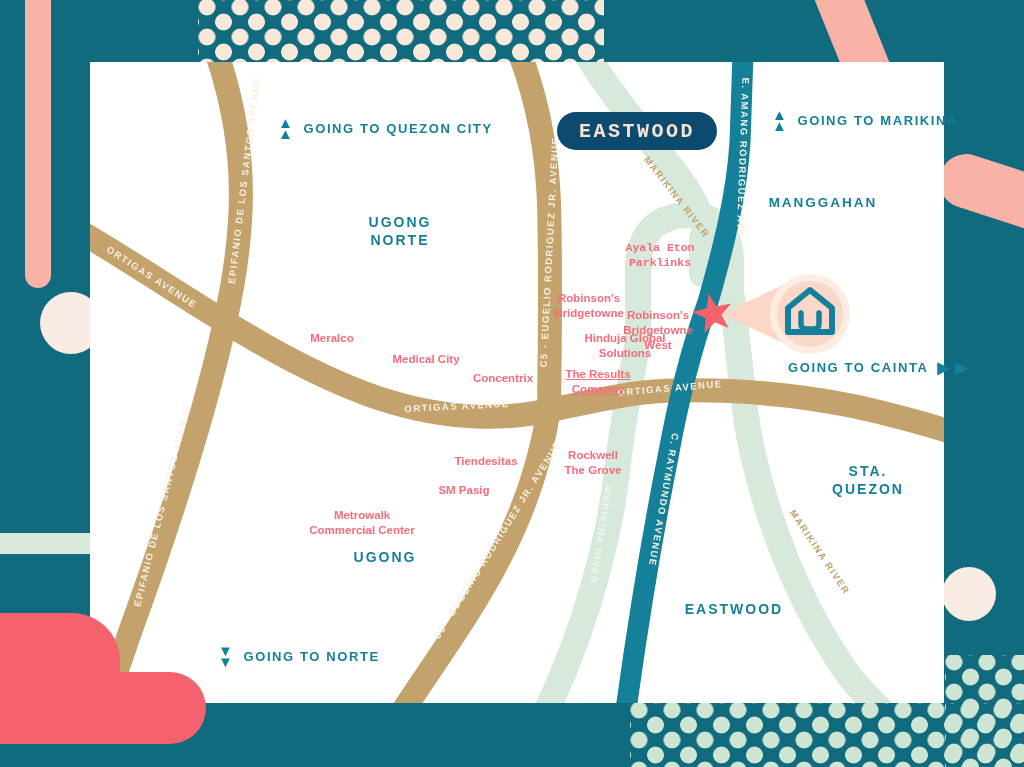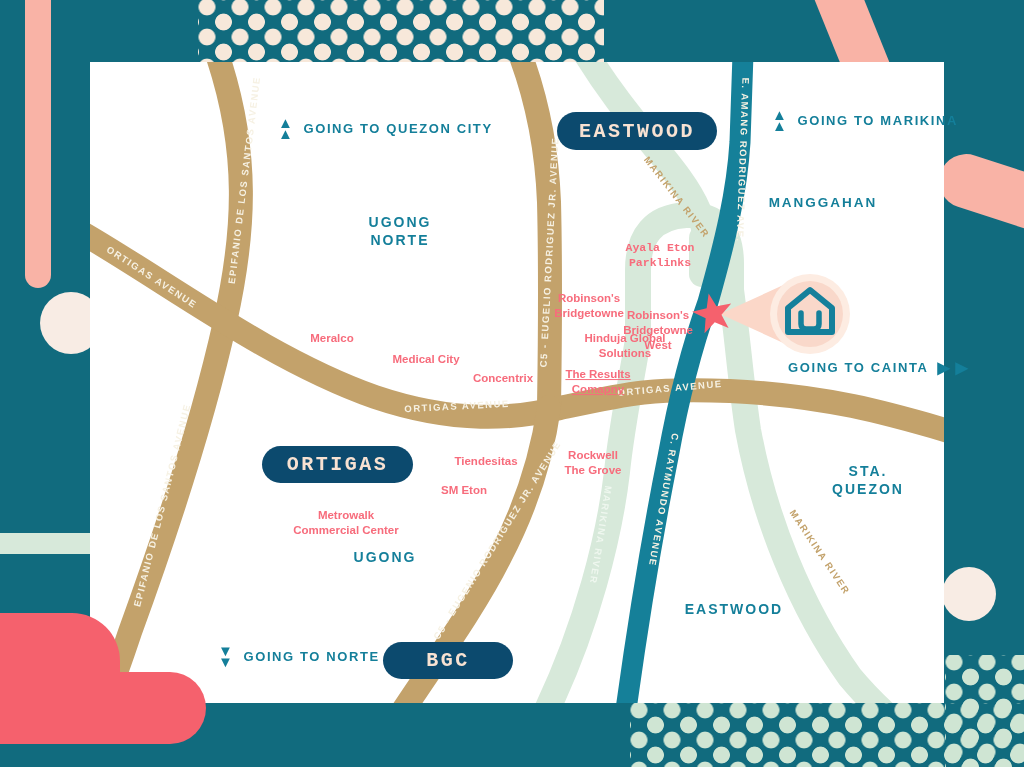--- a/index.html
+++ b/index.html
@@ -89,22 +89,20 @@
     <div class="abs rlabel" style="left:580px;top:326px;transform:translate(-50%,-50%) rotate(-5deg);">ORTIGAS AVENUE</div>
     <div class="abs rlabel" style="left:459px;top:190px;transform:translate(-50%,-50%) rotate(-87deg);">C5 - EUGELIO RODRIGUEZ JR. AVENUE</div>
     <div class="abs rlabel" style="left:407px;top:478px;transform:translate(-50%,-50%) rotate(-58deg);">C5 - EUGENIO RODRIGUEZ JR. AVENUE</div>
     <div class="abs rlabel" style="left:653px;top:98px;transform:translate(-50%,-50%) rotate(92deg);">E. AMANG RODRIGUEZ AVE.</div>
     <div class="abs rlabel" style="left:574px;top:438px;transform:translate(-50%,-50%) rotate(100deg);">C. RAYMUNDO AVENUE</div>
     <div class="abs rlabel tan" style="left:587px;top:135px;transform:translate(-50%,-50%) rotate(52deg);">MARIKINA RIVER</div>
     <div class="abs rlabel pale" style="left:511px;top:473px;transform:translate(-50%,-50%) rotate(99deg);">MARIKINA RIVER</div>
     <div class="abs rlabel tan" style="left:730px;top:490px;transform:translate(-50%,-50%) rotate(56deg);">MARIKINA RIVER</div>
 
     <div class="abs badge" style="left:467px;top:50px;width:160px;height:38px;">EASTWOOD</div>
-    <div class="abs badge" style="left:172px;top:384px;width:151px;height:37px;">ORTIGAS</div>
-    <div class="abs badge" style="left:293px;top:580px;width:130px;height:37px;">BGC</div>
 
     <div class="abs dir" style="left:188px;top:56px;">
       <span class="tris">
         <span>▲</span>
           <span>▲</span>
       </span>
       <span>GOING TO QUEZON CITY</span>
     </div>
     <div class="abs dir" style="left:682px;top:48px;">
       <span class="tris">
@@ -143,22 +141,22 @@
     <div class="abs poi" style="left:499px;top:244px;transform:translate(-50%,-50%);">Robinson's
 Bridgetowne</div>
     <div class="abs poi" style="left:568px;top:268px;transform:translate(-50%,-50%);">Robinson's
 Bridgetowne
 West</div>
     <div class="abs poi" style="left:535px;top:284px;transform:translate(-50%,-50%);">Hinduja Global
 Solutions</div>
     <div class="abs poi" style="left:508px;top:320px;transform:translate(-50%,-50%);text-decoration:underline;">The Results
 Comapny</div>
     <div class="abs poi" style="left:396px;top:399px;transform:translate(-50%,-50%);">Tiendesitas</div>
-    <div class="abs poi" style="left:374px;top:428px;transform:translate(-50%,-50%);">SM Eton</div>
-    <div class="abs poi" style="left:256px;top:461px;transform:translate(-50%,-50%);">Metrowalk
+    <div class="abs poi" style="left:374px;top:428px;transform:translate(-50%,-50%);">SM Pasig</div>
+    <div class="abs poi" style="left:272px;top:461px;transform:translate(-50%,-50%);">Metrowalk
 Commercial Center</div>
     <div class="abs poi" style="left:503px;top:401px;transform:translate(-50%,-50%);">Rockwell
 The Grove</div>
   </div>
 
   <div class="abs" style="left:0;top:613px;width:120px;height:131px;background:#f5616d;border-radius:0 48px 0 0;"></div>
   <div class="abs" style="left:0;top:672px;width:206px;height:72px;background:#f5616d;border-radius:0 48px 48px 0;"></div>
   <div class="abs dots-mint" style="left:630px;top:703px;width:394px;height:64px;"></div>
   <div class="abs dots-mint" style="left:945px;top:655px;width:79px;height:112px;"></div>
 

